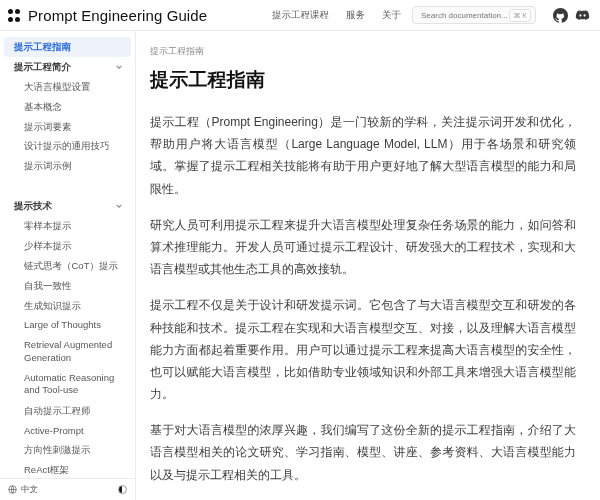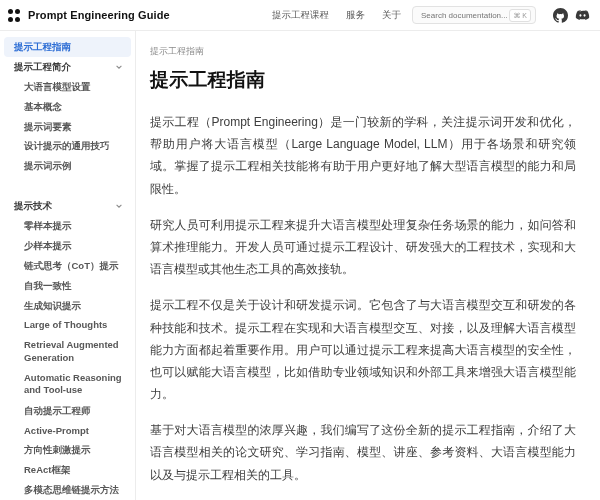--- a/index.html
+++ b/index.html
@@ -26,21 +26,21 @@
   }
   .brand { display: flex; align-items: center; gap: 5px; }
   .brand-logo { width: 15px; height: 15px; position: relative; display: block; }
   .brand-logo span {
     position: absolute; width: 5px; height: 5px; border-radius: 50%; background: #111;
   }
   .brand-logo span:nth-child(1) { left: 0; top: 1px; }
   .brand-logo span:nth-child(2) { left: 7px; top: 1px; }
   .brand-logo span:nth-child(3) { left: 0; top: 9px; }
   .brand-logo span:nth-child(4) { left: 7px; top: 9px; background: #111; }
-  .brand-title { font-size: 11px; font-weight: bold; color: #111; letter-spacing: .1px; }
+  .brand-title { font-size: 15px; font-weight: normal; color: #111; letter-spacing: .1px; }
 
   .header-spacer { flex: 1 1 auto; }
   .nav { display: flex; align-items: center; gap: 17px; margin-right: 11px; }
   .nav a { font-size: 9.5px; color: #5a5a5a; text-decoration: none; white-space: nowrap; }
 
   .search-box {
     width: 124px; height: 18px;
     border: 1px solid #e2e2e2; border-radius: 4px;
     background: #fbfbfb;
     display: flex; align-items: center;
@@ -76,21 +76,21 @@
   .side-row {
     display: flex; align-items: center;
     font-size: 9.5px; color: #4a4a4a;
     padding: 4px 8px 4px 10px;
     line-height: 1.25;
     border-radius: 4px;
     margin: 0 4px;
   }
   .side-row.active { background: #eef3fb; color: #2b6cd4; font-weight: bold; }
   .side-row.group { color: #3a3a3a; font-weight: bold; justify-content: space-between; }
-  .side-row.sub { padding-left: 20px; color: #575757; font-weight: bold; }
+  .side-row.sub { padding-left: 20px; color: #575757; }
   .side-row.sub.two { line-height: 1.3; }
   .chev { width: 8px; height: 8px; color: #8d8d8d; flex: 0 0 8px; }
   .chev svg { display: block; }
   .side-label { white-space: normal; }
 
   .sidebar-footer {
     height: 22px; flex: 0 0 22px;
     border-top: 1px solid #ececec;
     display: flex; align-items: center;
     padding: 0 8px;
@@ -247,20 +247,31 @@
         </div>
         <div class="side-row sub">
           <span class="side-label">ReAct框架</span>
         </div>
         <div class="side-row sub">
           <span class="side-label">多模态思维链提示方法</span>
         </div>
 
       </div>
 
+      <div class="sidebar-footer">
+        <span class="globe">
+          <svg width="9" height="9" viewBox="0 0 12 12" fill="none" stroke="currentColor" stroke-width="1">
+            <circle cx="6" cy="6" r="5"></circle>
+              <path d="M1 6h10M6 1c1.8 1.6 1.8 8.4 0 10M6 1C4.2 2.6 4.2 9.4 6 11"></path>
+          </svg>
+        </span>
+        <span>中文</span>
+        <span class="sf-spacer"></span>
+        <span class="theme-dot"></span>
+      </div>
     </div>
 
     <div class="content">
       <div class="breadcrumb">提示工程指南</div>
       <h1 class="page-title">提示工程指南</h1>
 
       <p class="para">提示工程（Prompt Engineering）是一门较新的学科，关注提示词开发和优化，帮助用户将大语言模型（Large Language Model, LLM）用于各场景和研究领域。掌握了提示工程相关技能将有助于用户更好地了解大型语言模型的能力和局限性。</p>
       <p class="para">研究人员可利用提示工程来提升大语言模型处理复杂任务场景的能力，如问答和算术推理能力。开发人员可通过提示工程设计、研发强大的工程技术，实现和大语言模型或其他生态工具的高效接轨。</p>
       <p class="para">提示工程不仅是关于设计和研发提示词。它包含了与大语言模型交互和研发的各种技能和技术。提示工程在实现和大语言模型交互、对接，以及理解大语言模型能力方面都起着重要作用。用户可以通过提示工程来提高大语言模型的安全性，也可以赋能大语言模型，比如借助专业领域知识和外部工具来增强大语言模型能力。</p>
       <p class="para">基于对大语言模型的浓厚兴趣，我们编写了这份全新的提示工程指南，介绍了大语言模型相关的论文研究、学习指南、模型、讲座、参考资料、大语言模型能力以及与提示工程相关的工具。</p>

